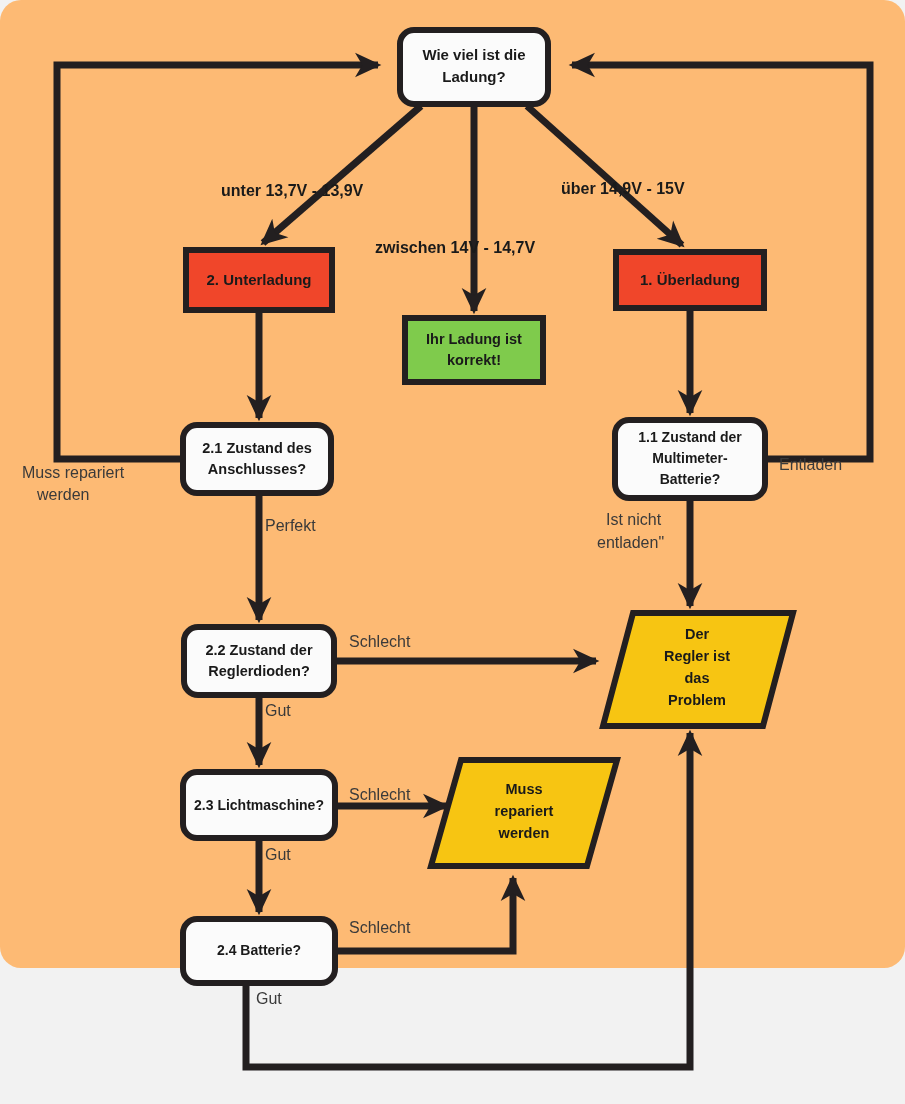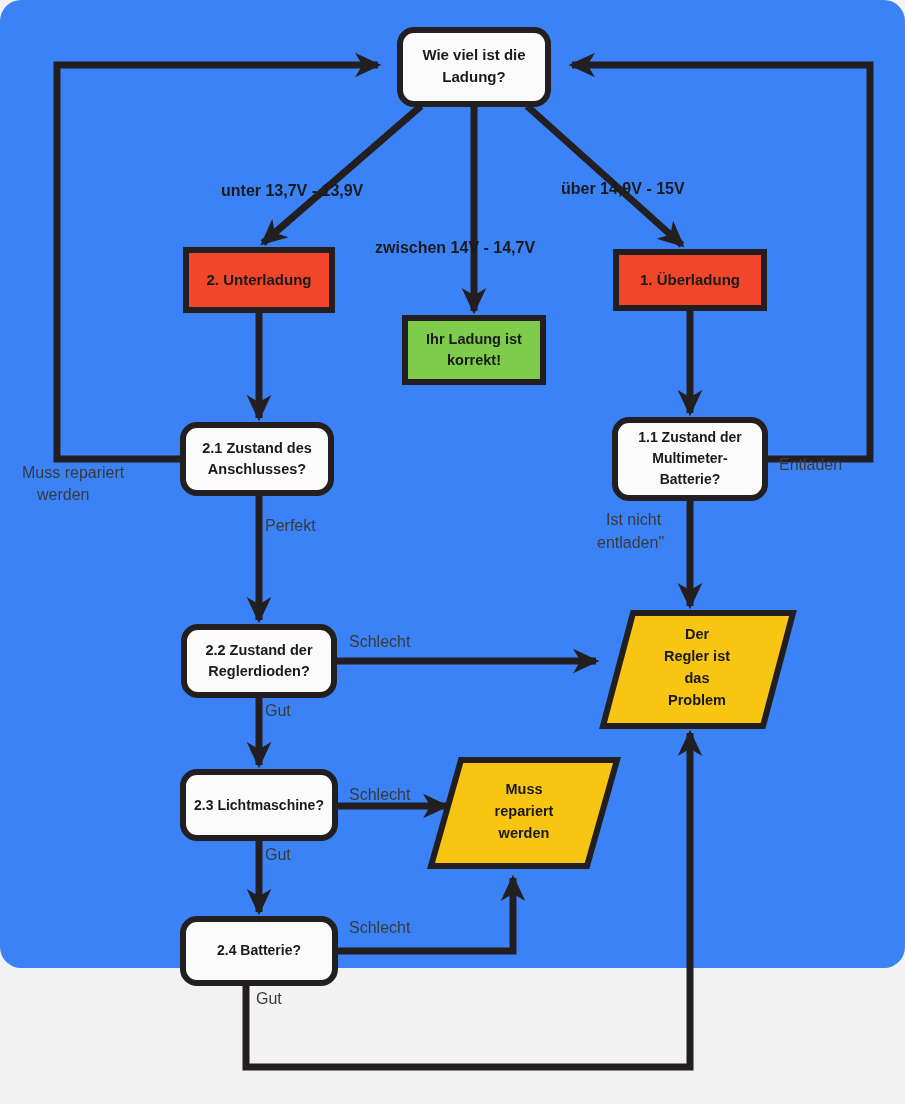--- a/index.html
+++ b/index.html
@@ -10,21 +10,21 @@
   body {
     width: 905px;
     height: 1104px;
     font-family: "Liberation Sans", sans-serif;
     overflow: hidden;
   }
   #flow-root {
     position: relative;
     width: 905px;
     height: 968px;
-    background: #3b82f6;
+    background: #fdba74;
     border-radius: 21px;
   }
   svg#flow-svg {
     position: absolute;
     top: 0;
     left: 0;
     width: 905px;
     height: 1104px;
   }
   .edge-line {

